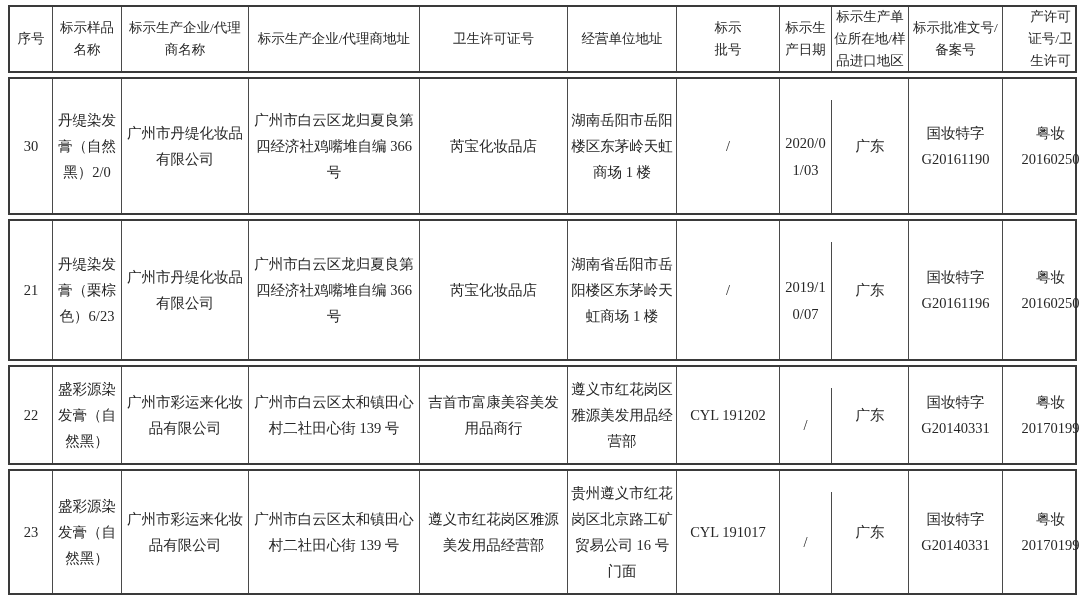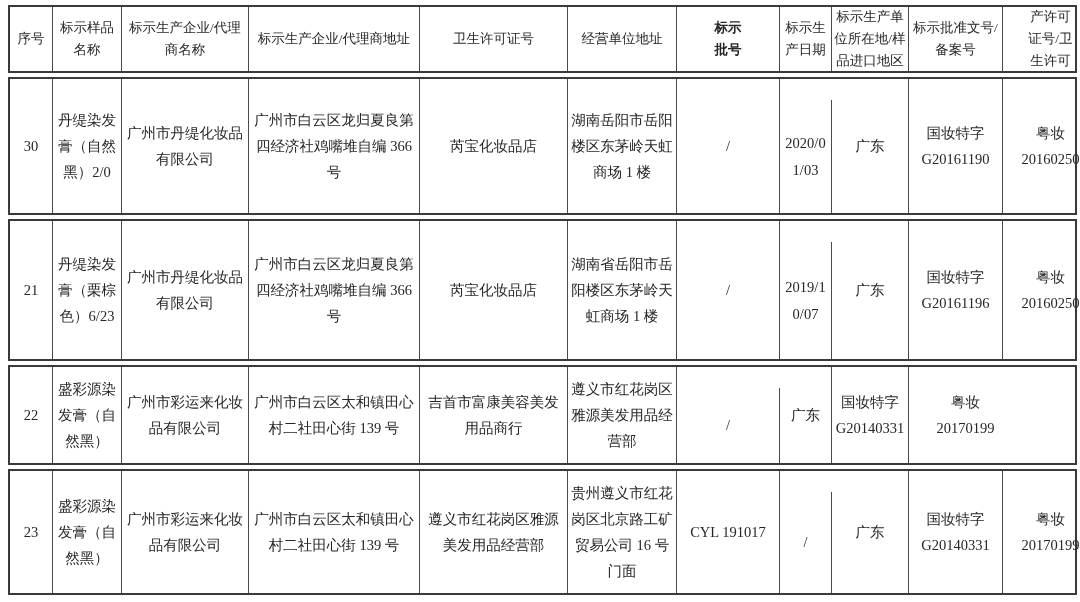--- a/index.html
+++ b/index.html
@@ -37,21 +37,21 @@
     font-size:14.5px;
     line-height:1.8;
     overflow:hidden;
   }
   .cell:last-child{border-right:none;margin-left:19px;}
   .seg-header .cell{
     font-size:13.5px;
     line-height:1.65;
     padding:2px 2px;
   }
-  .narrow-2ch{display:inline-block;width:30px;font-weight:bold;}
+  .narrow-2ch{display:inline-block;width:30px;}
   .brk{word-break:break-all;margin-top:21px;}
 </style>
 </head>
 <body>
 
 <div class="table-wrap">
 
   <div class="seg seg-header">
     <div class="cell">序号</div>
     <div class="cell">标示样品名称</div>
@@ -96,20 +96,21 @@
     <div class="cell">粤妆20160250</div>
   </div>
 
   <div class="seg seg-r2">
     <div class="cell">22</div>
     <div class="cell">盛彩源染发膏（自然黑）</div>
     <div class="cell">广州市彩运来化妆品有限公司</div>
     <div class="cell">广州市白云区太和镇田心村二社田心街 139 号</div>
     <div class="cell">吉首市富康美容美发用品商行</div>
     <div class="cell">遵义市红花岗区雅源美发用品经营部</div>
+    <div class="cell">CYL 191202</div>
     <div class="cell brk">/</div>
     <div class="cell">广东</div>
     <div class="cell">国妆特字G20140331</div>
     <div class="cell">粤妆20170199</div>
   </div>
 
   <div class="seg seg-r3">
     <div class="cell">23</div>
     <div class="cell">盛彩源染发膏（自然黑）</div>
     <div class="cell">广州市彩运来化妆品有限公司</div>

